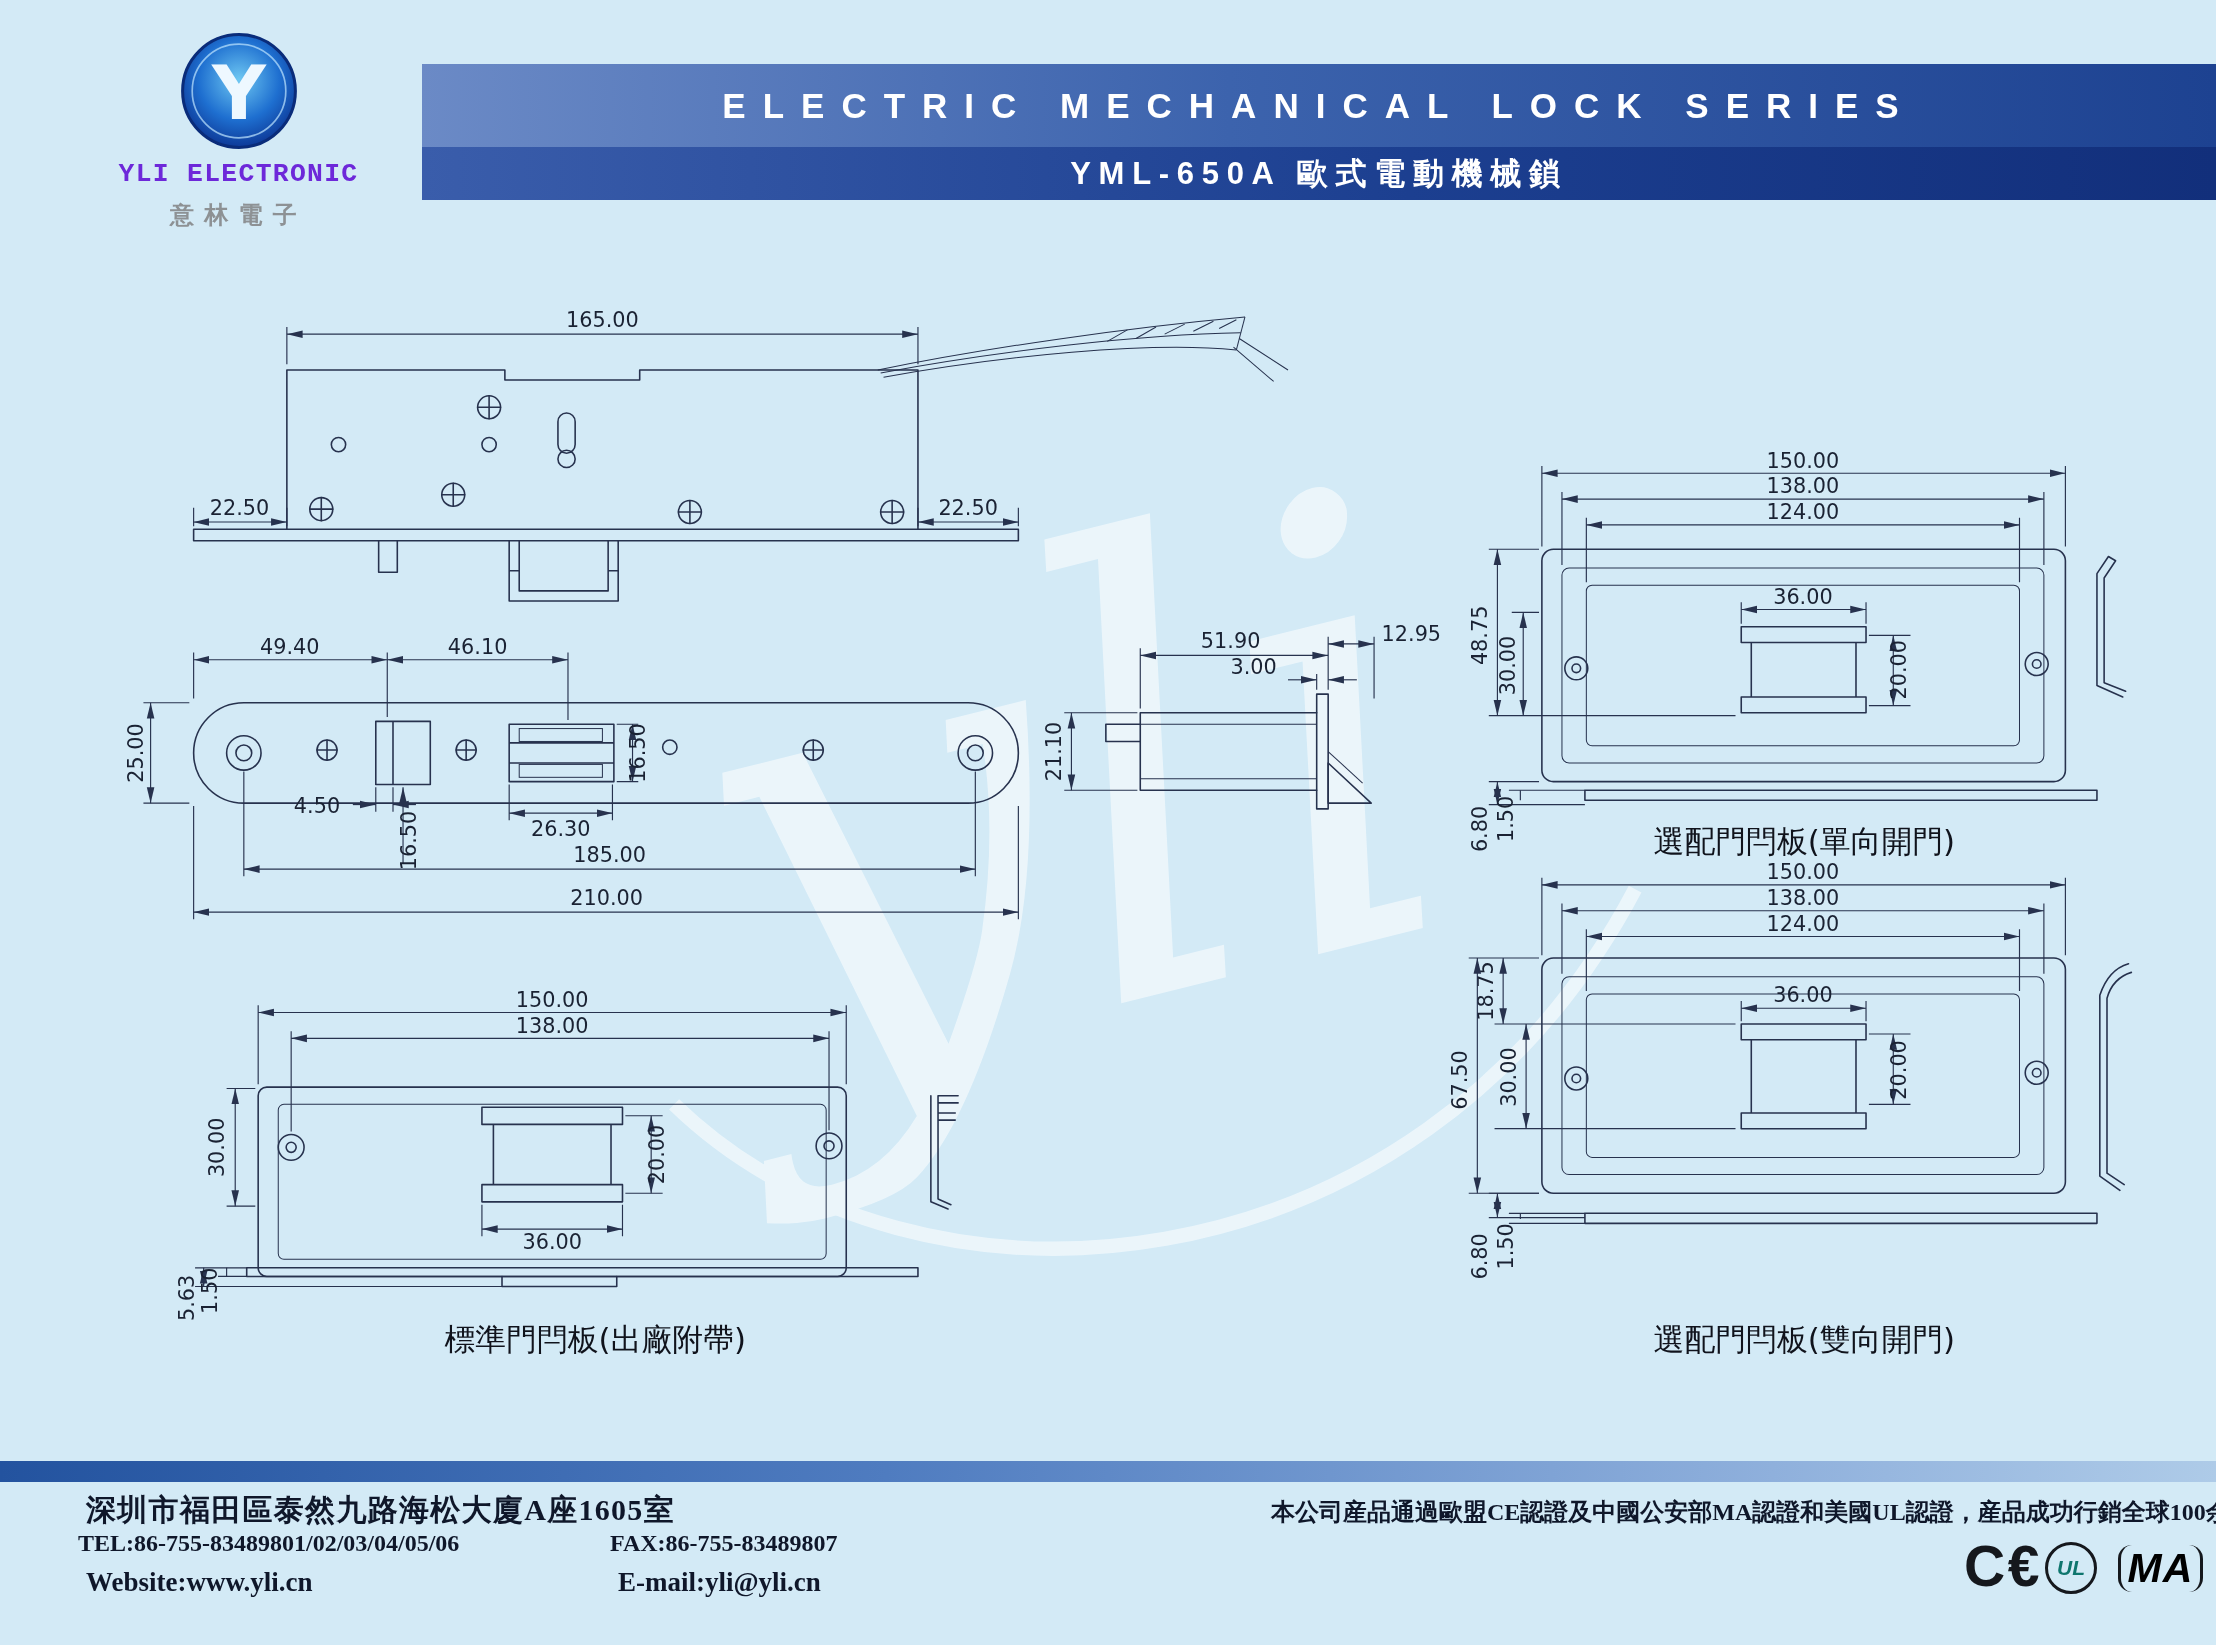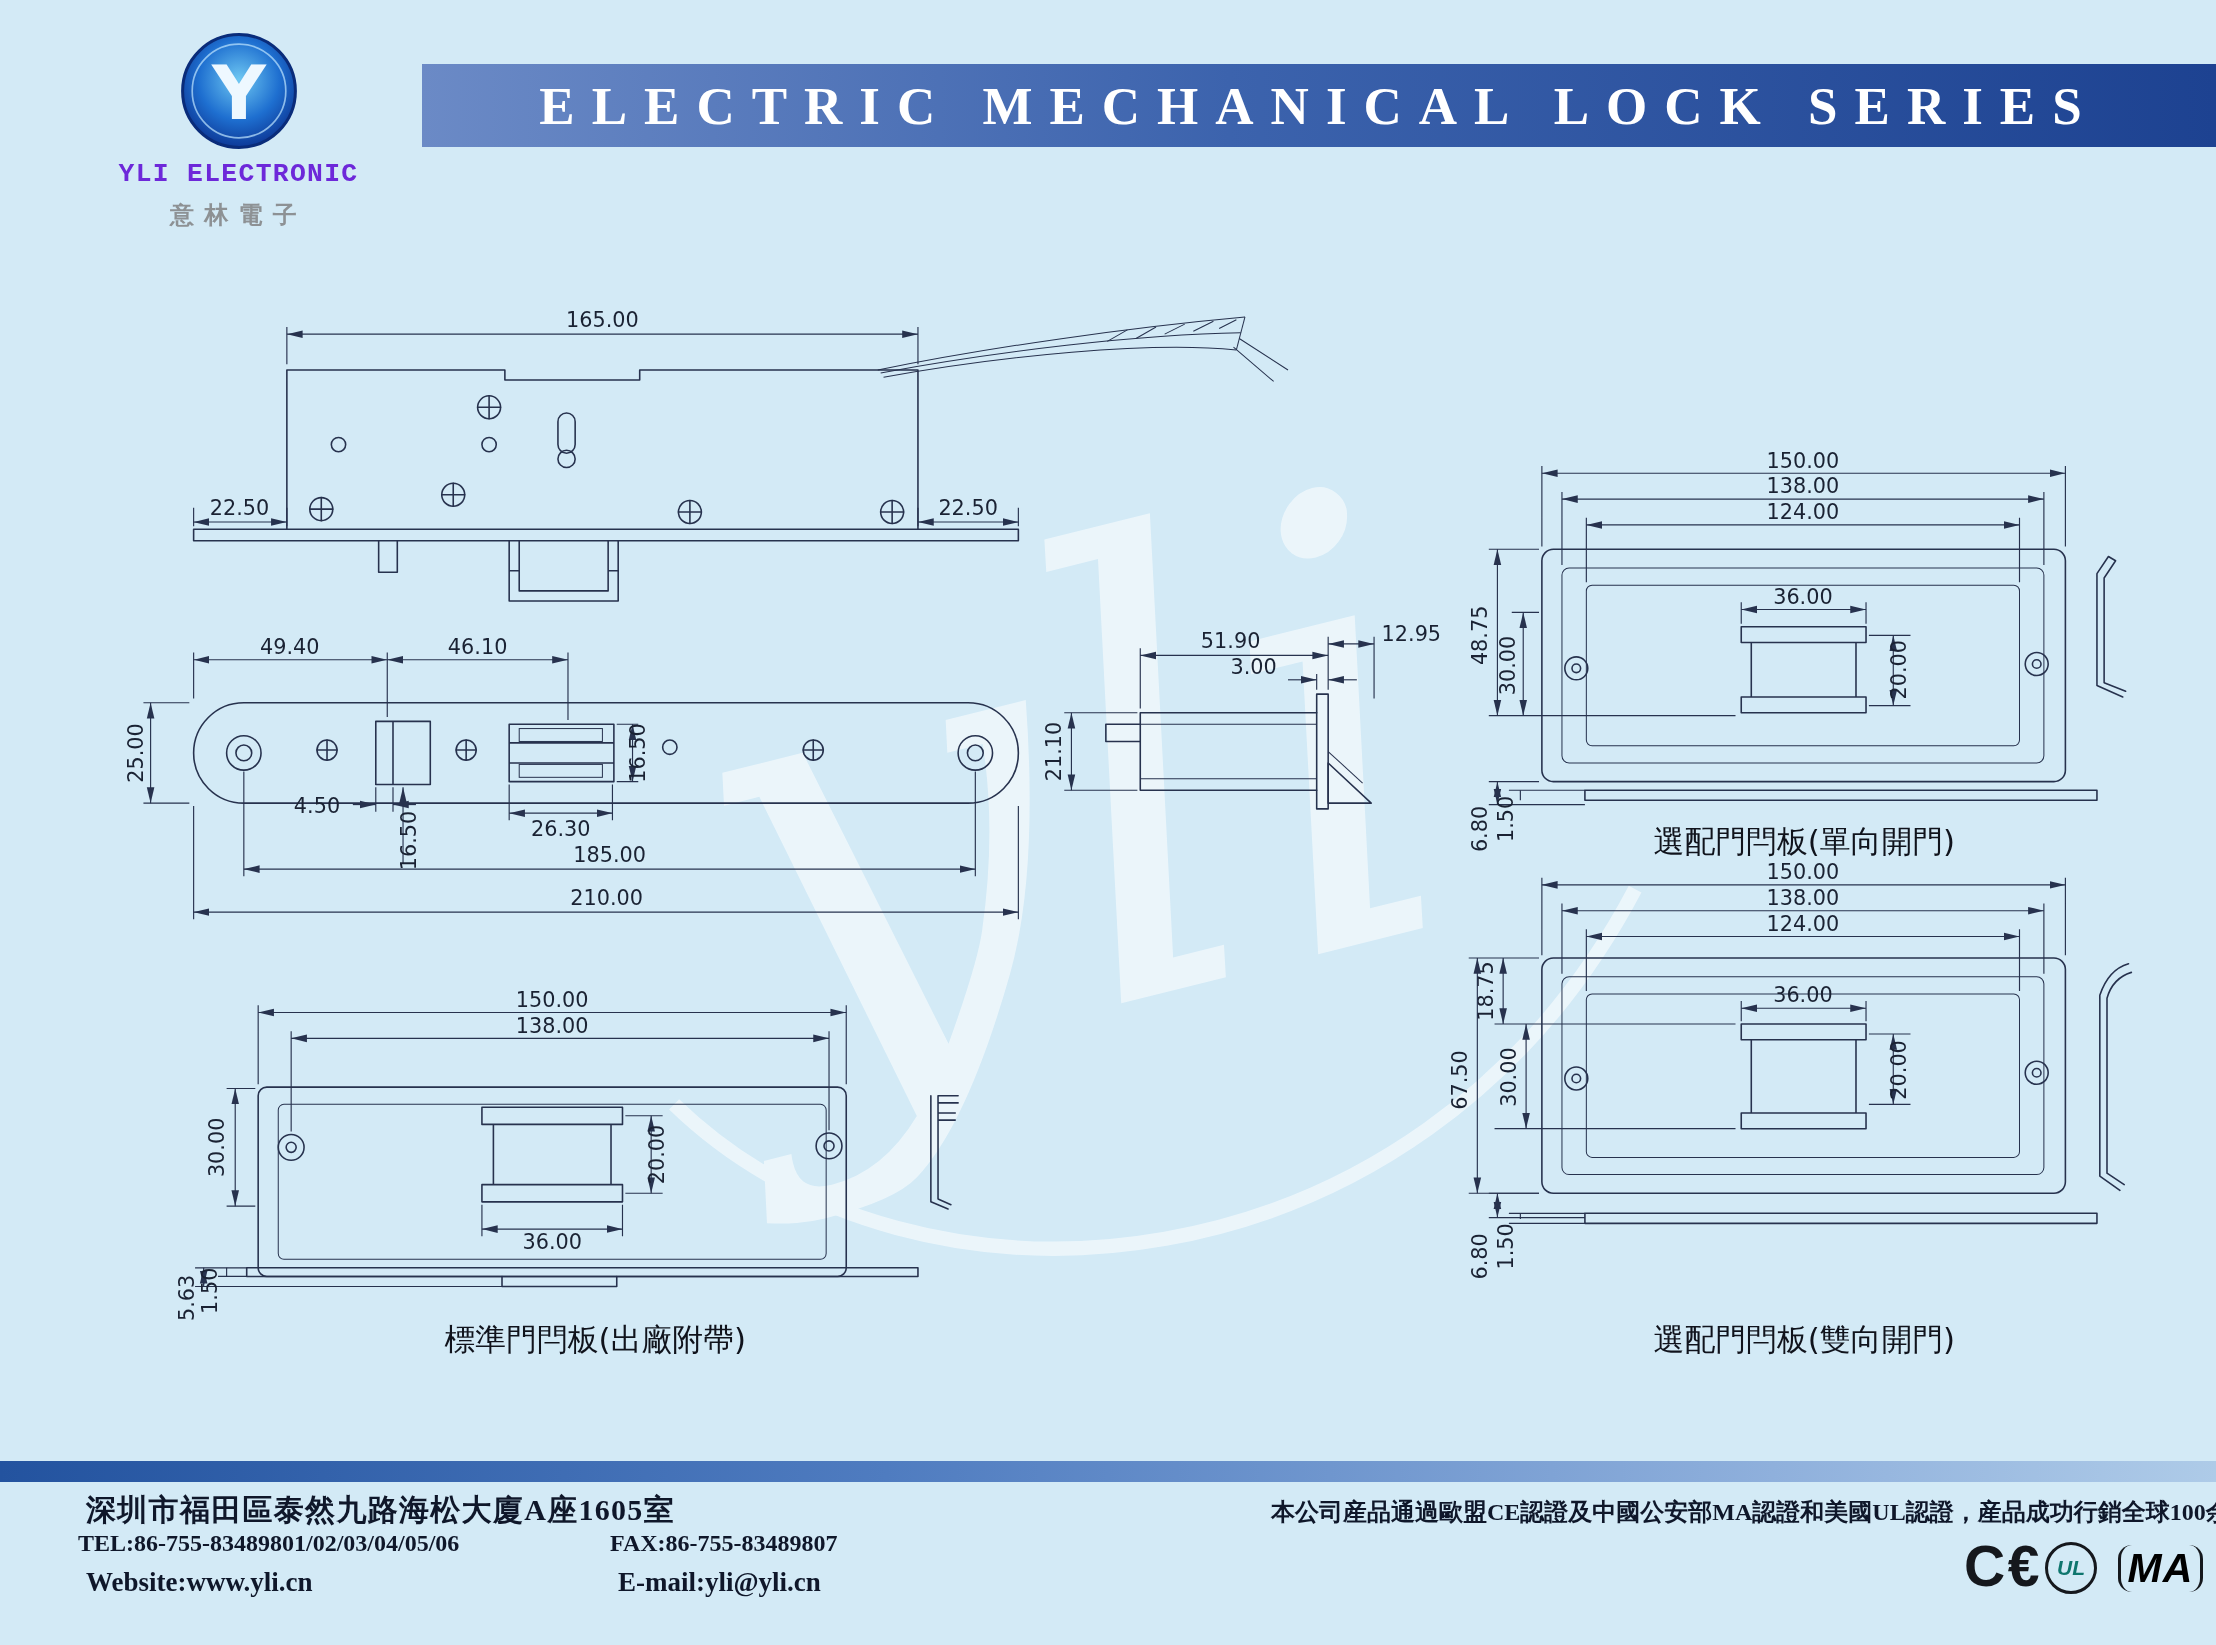--- a/index.html
+++ b/index.html
@@ -7,21 +7,21 @@
         font-family:"Liberation Sans",sans-serif;}
   .drawing-svg{position:absolute;left:0;top:0;}
 
   
   .logo-wrap{position:absolute;left:84px;top:31px;width:309px;text-align:center;}
   .logo-text{margin-top:6px;font-size:26.4px;font-weight:bold;color:#6d28d9;letter-spacing:1.3px;font-family:Liberation Mono, monospace;}
   .logo-subtext{margin-top:10px;font-size:24px;font-weight:bold;color:#8d9194;letter-spacing:10.3px;}
   .banner{position:absolute;left:422px;top:64px;width:1794px;}
   .banner-main{height:83px;display:flex;align-items:center;justify-content:center;
     background:linear-gradient(90deg,#6b8ac6 0%,#3c63ad 45%,#1d4291 100%);}
-  .banner-main span{color:#fff;font-size:53px;font-weight:bold;letter-spacing:17px;white-space:nowrap;font-family:Liberation Serif, serif;}
+  .banner-main span{color:#fff;font-size:35px;font-weight:bold;letter-spacing:17px;white-space:nowrap;}
   .banner-sub{height:53px;display:flex;align-items:center;justify-content:center;
     background:linear-gradient(90deg,#3a5dab 0%,#1c3f90 55%,#122f7b 100%);}
   .banner-sub span{color:#fff;font-size:31px;font-weight:bold;letter-spacing:7.7px;white-space:nowrap;}
 
   
   .company{position:absolute;left:86px;top:1403px;font-size:35px;font-weight:bold;color:#15181d;letter-spacing:2.6px;}
   .footer-bar{position:absolute;left:0;top:1461px;width:2216px;height:21px;
     background:linear-gradient(90deg,#23539f 0%,#4f7cc0 40%,#8fb0dc 80%,#aecbe8 100%);}
   .f-serif{font-family:"Liberation Serif",serif;font-weight:bold;color:#0f172a;}
   .address{position:absolute;left:86px;top:1490px;font-size:30px;letter-spacing:1.3px;}
@@ -302,20 +302,23 @@
       <text x="50" y="73" text-anchor="middle" font-family="DejaVu Sans, sans-serif" font-weight="bold" font-size="62" fill="#eef8ff">Y</text>
     </svg>
     <div class="logo-text">YLI ELECTRONIC</div>
     <div class="logo-subtext">意林電子</div>
   </div>
 
   <div class="banner">
     <div class="banner-main">
       <span>ELECTRIC MECHANICAL LOCK SERIES</span>
     </div>
+    <div class="banner-sub">
+      <span>YML-650A 歐式電動機械鎖</span>
+    </div>
   </div>
 
   <div class="footer-bar"></div>
   <div class="address f-serif">深圳市福田區泰然九路海松大廈A座1605室</div>
   <div class="telfax f-serif">
     <span>TEL:86-755-83489801/02/03/04/05/06</span>
     <span class="fax">FAX:86-755-83489807</span>
   </div>
   <div class="webmail f-serif">
     <span>Website:www.yli.cn</span>

